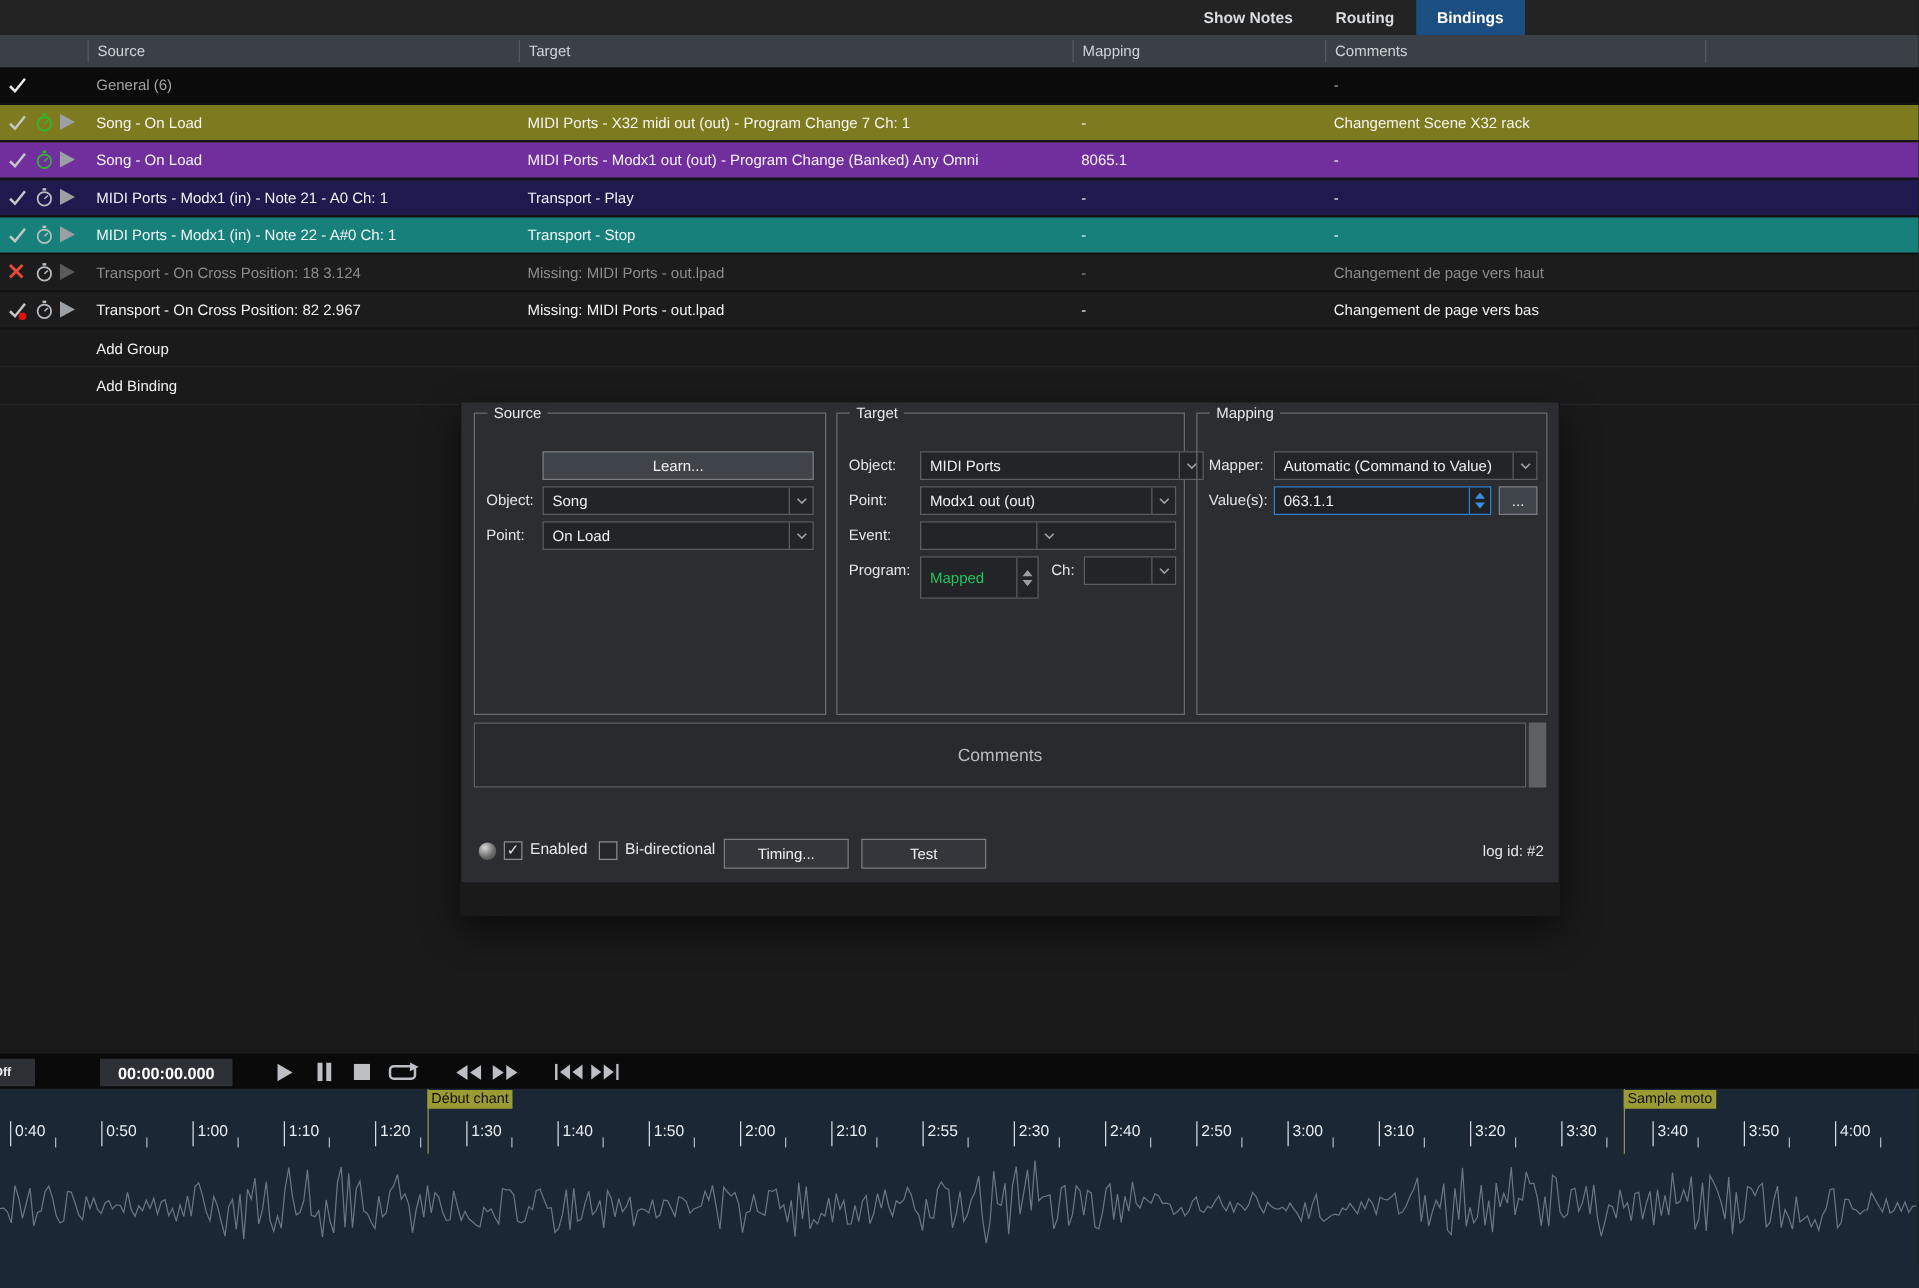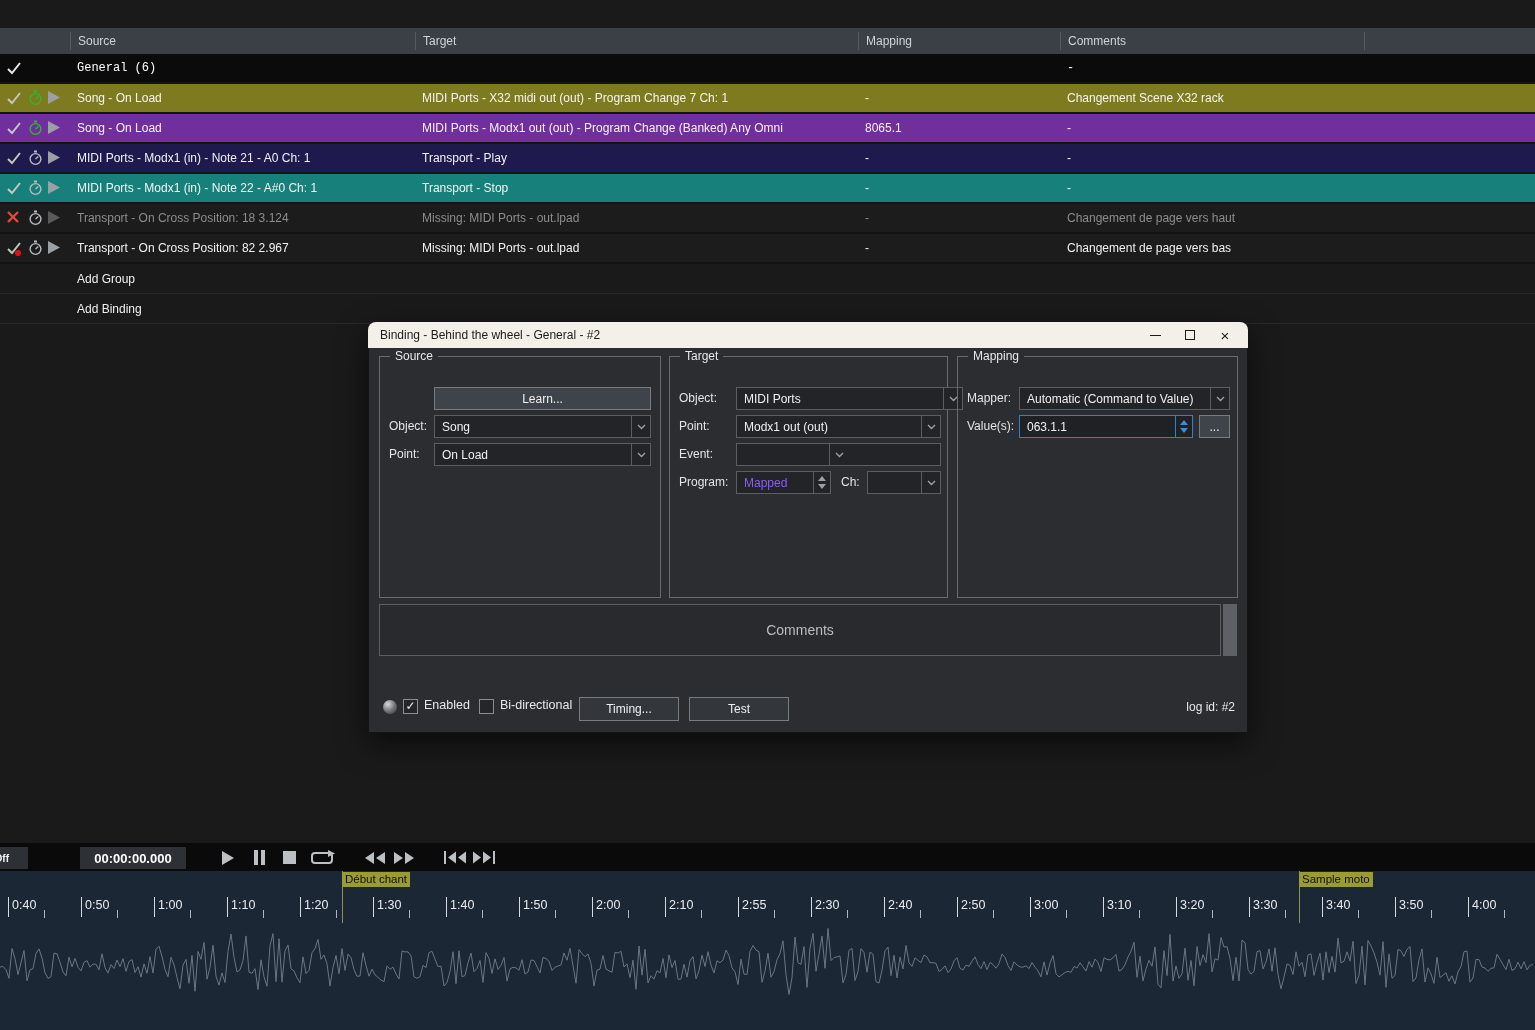--- a/index.html
+++ b/index.html
@@ -46,22 +46,22 @@
   .legend { position:absolute; top:-8px; left:10px; background:#2b2d30; padding:0 5px;
     color:#e8e8e8; font-size:12px; }
   .dlg-label { position:absolute; color:#e4e4e4; font-size:12px; height:23px; line-height:23px; }
   .combo { position:absolute; height:23px; background:#222427; border:1px solid #5a5e63;
     color:#efefef; font-size:12px; display:flex; align-items:center; }
   .combo-text { flex:1; padding-left:7px; overflow:hidden; white-space:nowrap; }
   .combo-arrow { width:19px; height:100%; border-left:1px solid #5a5e63; display:flex;
     align-items:center; justify-content:center; }
   .btn { position:absolute; background:#3f434a; border:1px solid #787c81; color:#f0f0f0;
     font-size:12px; display:flex; align-items:center; justify-content:center; cursor:default; }
-  .spinbox { position:absolute; height:23px; background:#222427; border:1px solid #5a5e63;
-    color:#8b5cf6; font-size:12px; display:flex; align-items:center; }
+  .spinbox { position:absolute; height:34px; background:#222427; border:1px solid #5a5e63;
+    color:#22c55e; font-size:12px; display:flex; align-items:center; }
   .spin-btns { width:17px; height:100%; border-left:1px solid #5a5e63; display:flex;
     flex-direction:column; align-items:center; justify-content:center; gap:3px; }
   .tri-up { width:0; height:0; border-left:4px solid transparent; border-right:4px solid transparent;
     border-bottom:5px solid #9aa0a6; }
   .tri-down { width:0; height:0; border-left:4px solid transparent; border-right:4px solid transparent;
     border-top:5px solid #9aa0a6; }
   .value-input { position:absolute; height:23px; background:#1f2124; border:1.5px solid #2f80d0;
     color:#f2f2f2; font-size:12px; display:flex; align-items:center; }
   .value-input .spin-btns { border-left:1px solid #2f80d0; }
   .value-input .tri-up { border-bottom-color:#3b8de0; }
@@ -95,32 +95,39 @@
   .tick-major { position:absolute; top:26px; width:1px; height:20px; background:#d6dae0; }
   .tick-minor { position:absolute; top:39px; width:1px; height:8px; background:#aeb4bc; }
   .tick-label { position:absolute; top:27px; color:#e9ecf0; font-size:12.5px; }
   .waveform { position:absolute; left:0; top:0; width:1535px; height:159px; }
 </style>
 </head>
 <body>
 
 <div class="screen">
 
+  <div class="topbar">
+    <div class="tabs" id="tabs">
+        <div class="tab">Show Notes</div>
+        <div class="tab">Routing</div>
+        <div class="tab active">Bindings</div>
+      </div>
+  </div>
 
   <div class="thead grid-cols" id="thead">
       <div class="hcell first"></div>
       <div class="hcell">Source</div>
       <div class="hcell">Target</div>
       <div class="hcell">Mapping</div>
       <div class="hcell">Comments</div>
       <div class="hcell"></div>
     </div>
 
   <div class="tbody" id="tbody">
-      <div class="trow grid-cols" style="background: rgb(11, 11, 11); color: #ffffff; font-family: Liberation Mono, monospace;">
+      <div class="trow grid-cols" style="background: rgb(11, 11, 11); color: #a3a3a3;">
         <div class="icons-cell">
           <span class="icon ic-check" style="position: absolute;"><svg width="16" height="16" viewBox="0 0 16 16">
               <path d="M2 9 L6 13 L14 3" fill="none" stroke="#e8e8e8" stroke-width="2"></path>
             </svg></span>
         </div>
         <div class="cell">General (6)</div>
         <div class="cell"></div>
         <div class="cell"></div>
         <div class="cell">-</div>
         <div class="cell"></div>
@@ -251,32 +258,20 @@
         <div class="icons-cell"></div>
         <div class="cell">Add Group</div>
       </div>
       <div class="trow grid-cols action-row">
         <div class="icons-cell"></div>
         <div class="cell">Add Binding</div>
       </div>
     </div>
 
   <div class="dialog">
-    <div class="dlg-titlebar">
-      <span class="dlg-title">Binding - Behind the wheel - General - #2</span>
-      <span class="winbtn btn-min">
-          <span class="glyph-min"></span>
-        </span>
-      <span class="winbtn btn-max">
-          <span class="glyph-max"></span>
-        </span>
-      <span class="winbtn btn-close">
-          <span>×</span>
-        </span>
-    </div>
     <div class="dlg-body">
 
       <div class="fieldset" style="left:10px;top:8px;width:282px;height:242px;">
         <span class="legend">Source</span>
       </div>
       <div class="btn" style="left:65px;top:39px;width:217px;height:23px;">Learn...</div>
       <span class="dlg-label" style="left:20px;top:67px;">Object:</span>
       <div class="combo" style="left:65px;top:67px;width:217px;">
         <span class="combo-text">Song</span>
         <span class="combo-arrow">

